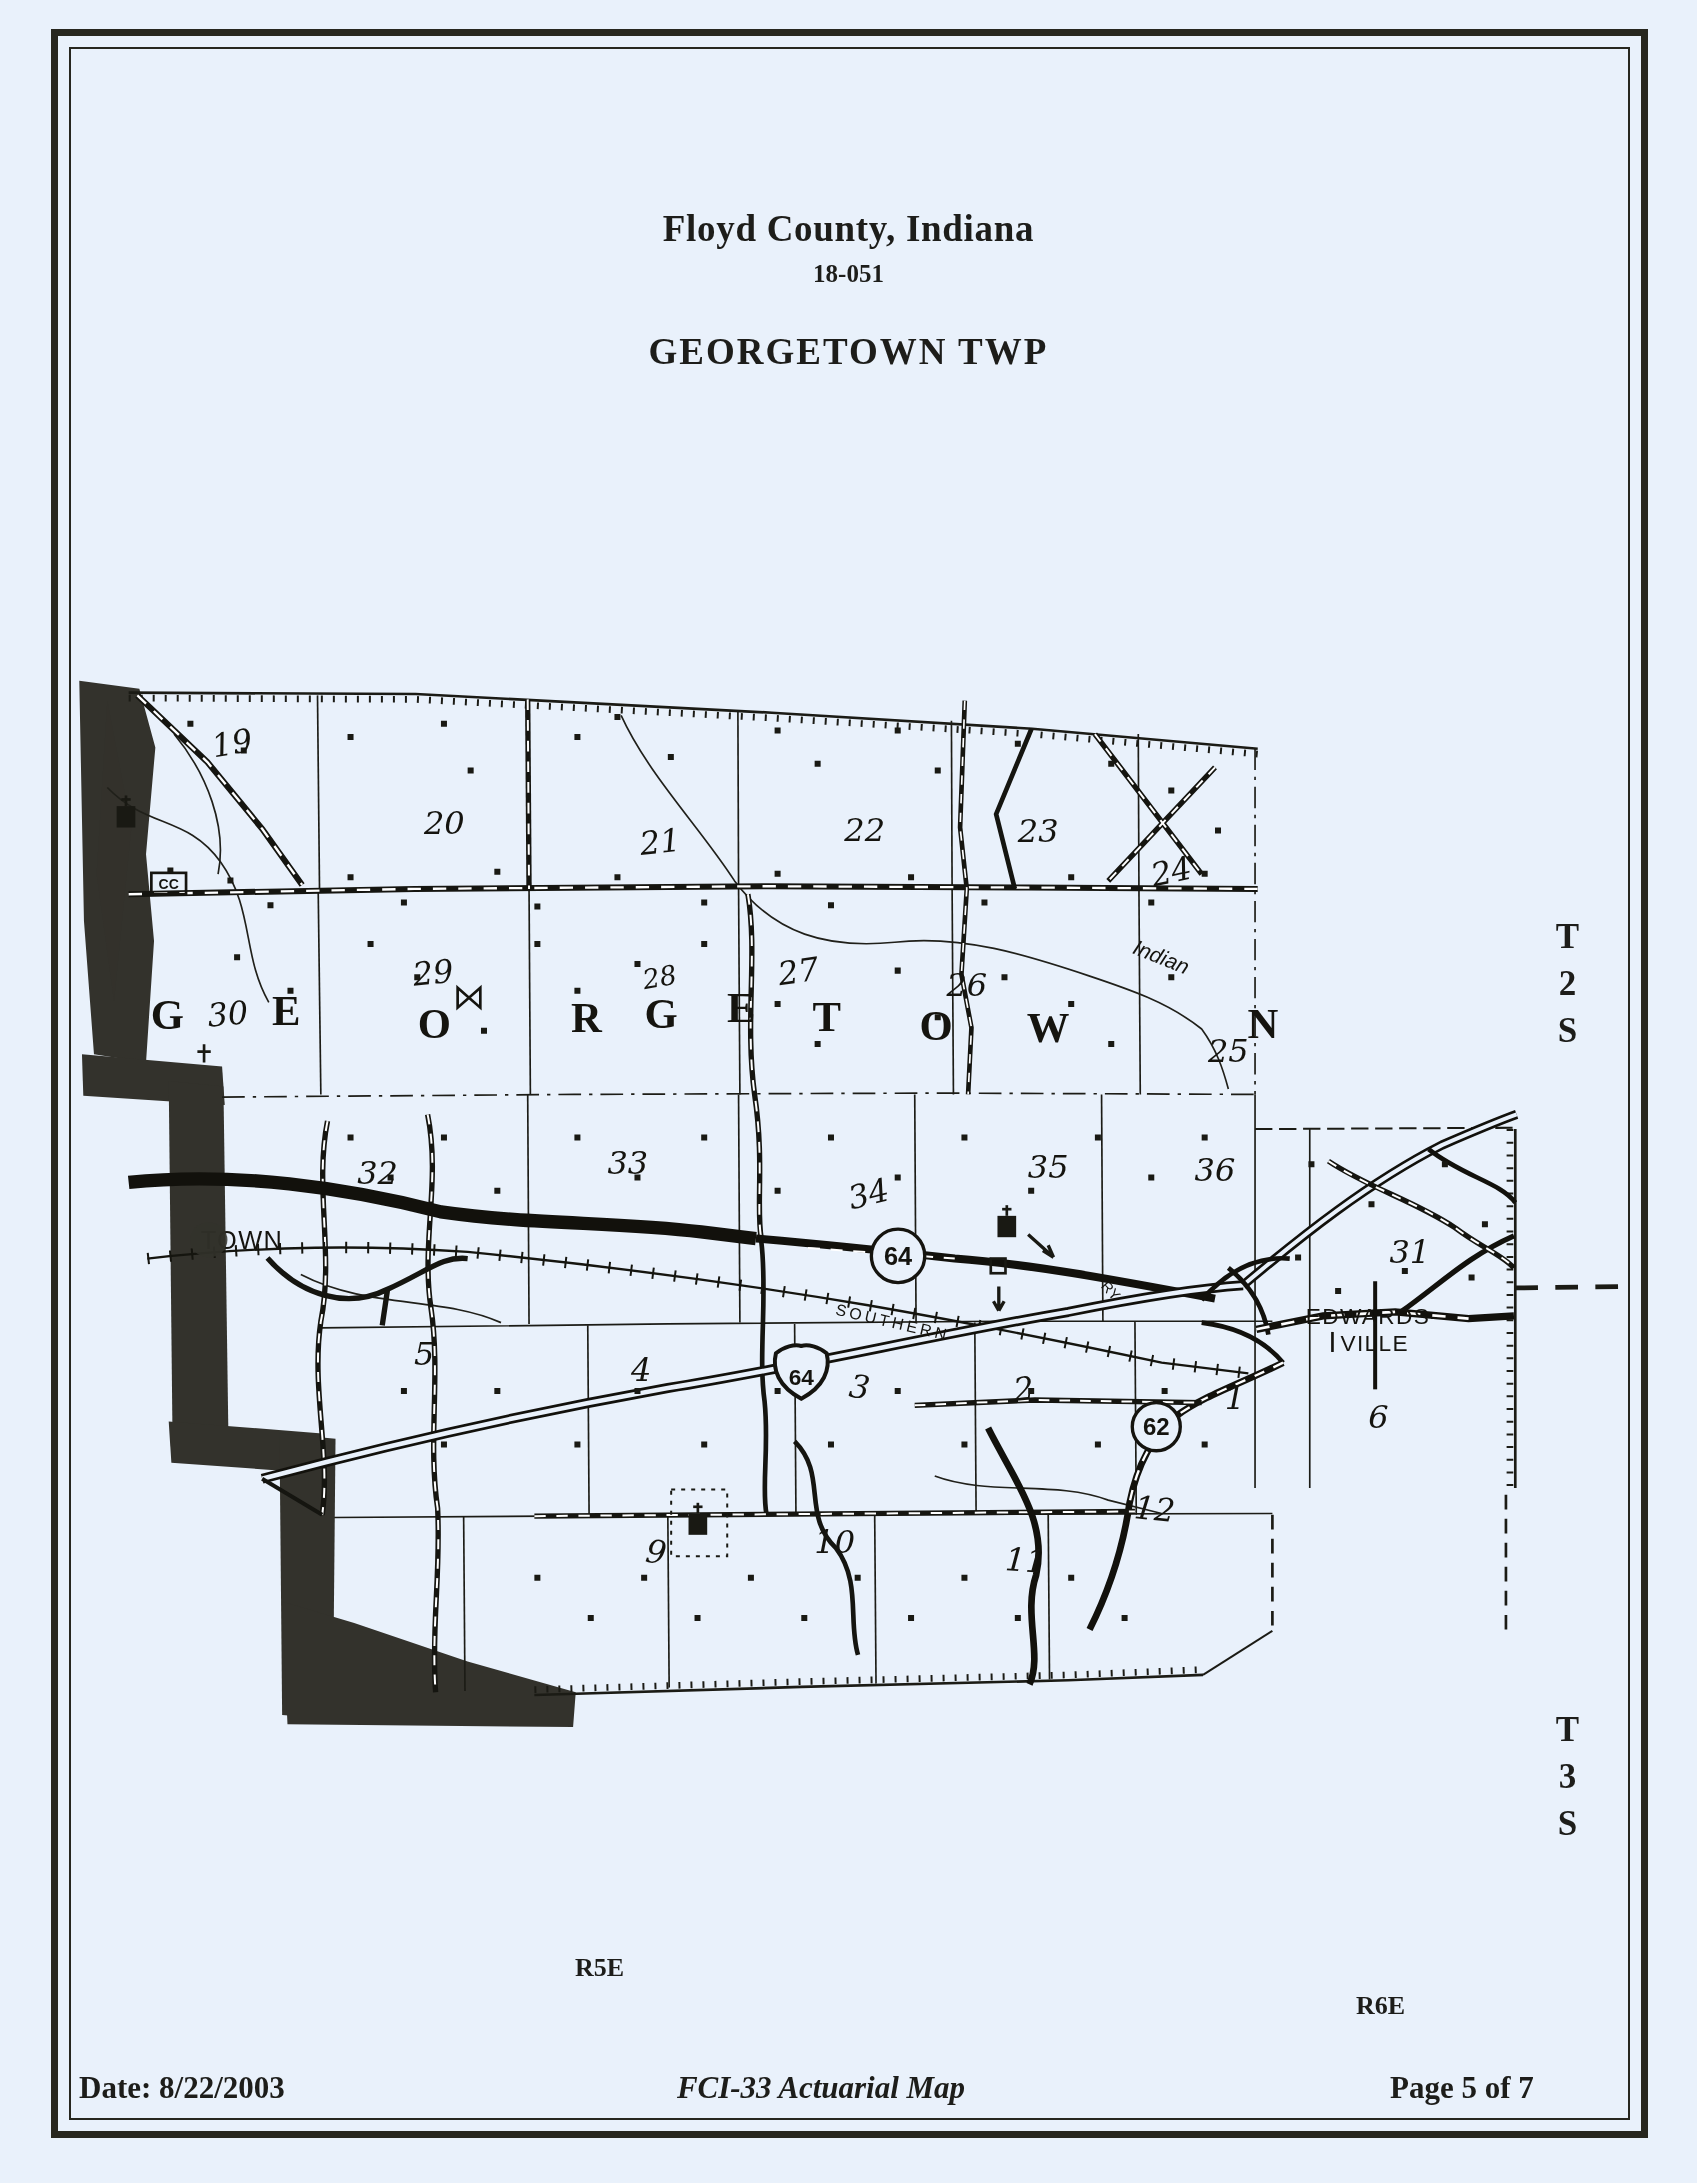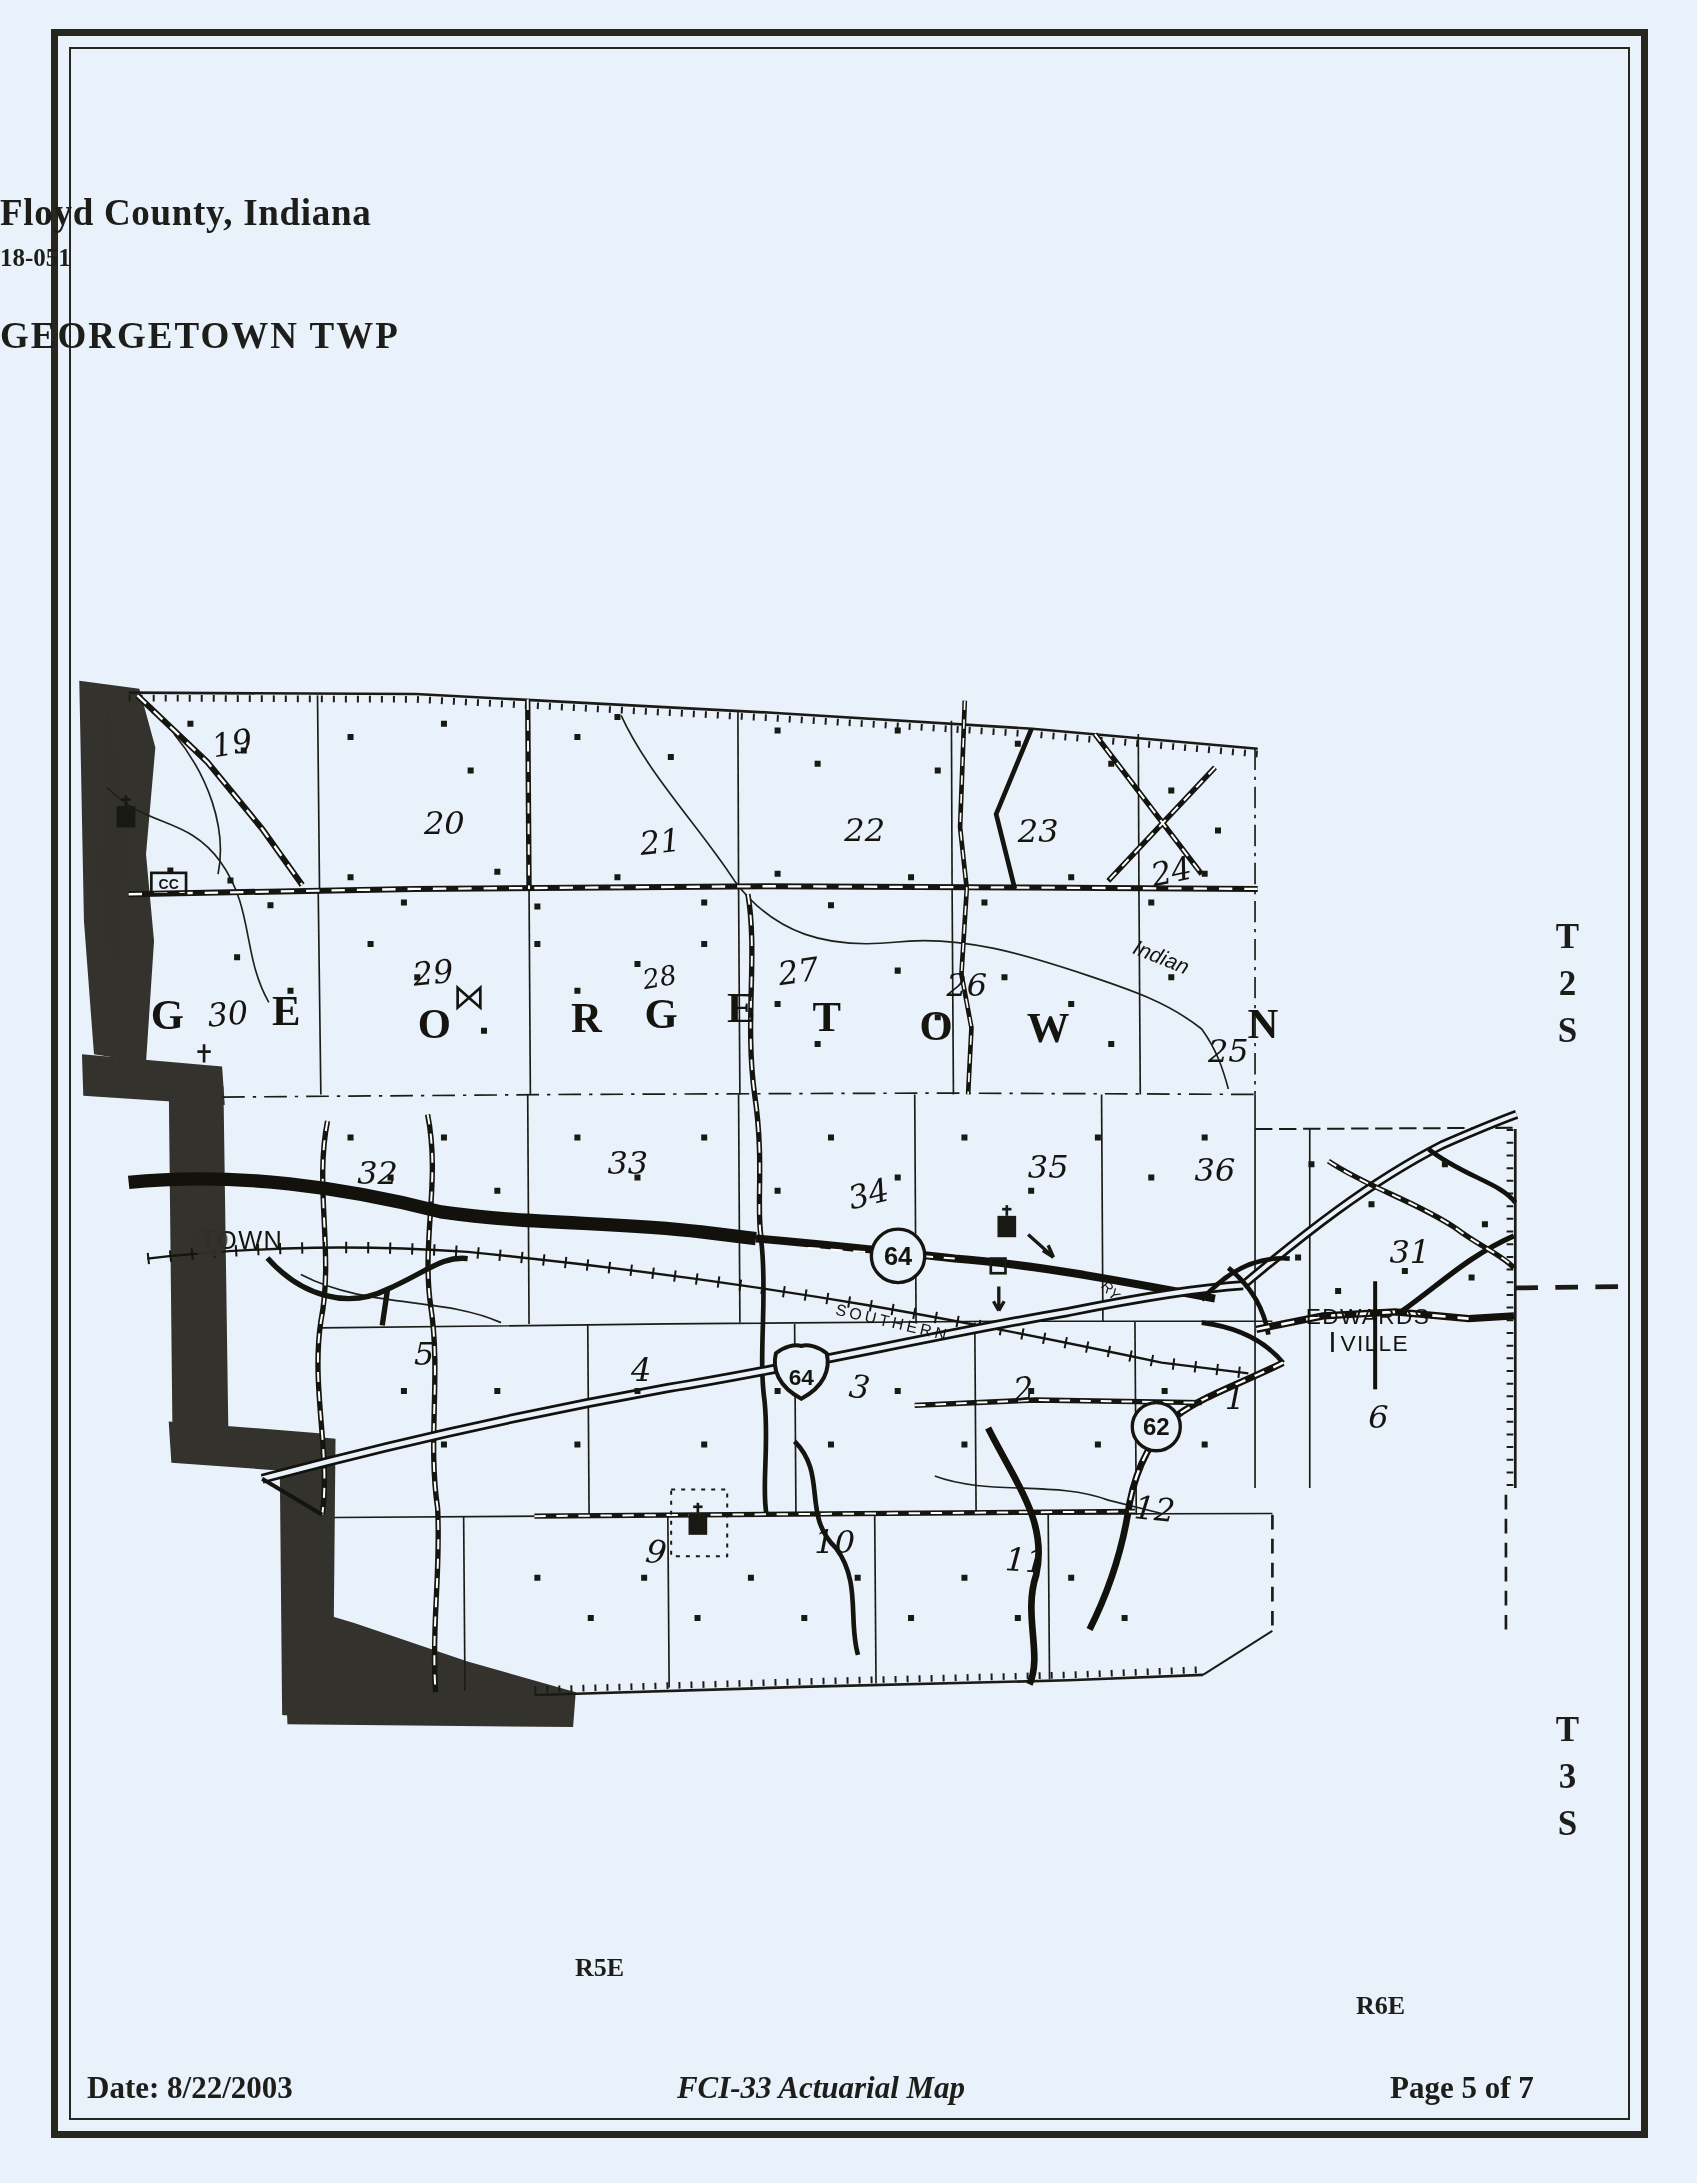--- a/index.html
+++ b/index.html
@@ -11,35 +11,35 @@
     overflow:hidden;
   }
   .frame-outer{
     position:absolute;left:51px;top:29px;width:1597px;height:2109px;
     border:7.3px solid #27271f;box-sizing:border-box;
   }
   .frame-inner{
     position:absolute;left:11.3px;top:11.3px;right:11.3px;bottom:11.3px;
     border:2px solid #27271f;
   }
-  .hdr{position:absolute;left:0;width:1697px;text-align:left;font-weight:bold;}
+  .hdr{position:absolute;left:0;width:1697px;text-align:center;font-weight:bold;margin-top:16px;}
   #title{top:191px;font-size:37px;letter-spacing:0.7px;}
   #code{top:244px;font-size:25px;}
   #twp{top:314px;font-size:37px;letter-spacing:2px;}
   .vlabel{
     position:absolute;font-weight:bold;font-size:35px;line-height:47px;
     white-space:pre-line;text-align:center;width:53px;
   }
   #t2s{left:1541px;top:913px;}
   #t3s{left:1541px;top:1706px;}
   .rlabel{position:absolute;font-weight:bold;font-size:26px;}
   #r5e{left:575px;top:1953px;}
   #r6e{left:1356px;top:1952px;margin-top:39px;}
   .footer{position:absolute;top:2070px;font-weight:bold;font-size:31px;}
-  #f-date{left:87px;}
+  #f-date{left:79px;}
   #f-title{left:0;width:1642px;text-align:center;font-style:italic;}
   #f-page{left:1390px;}
   #mapsvg{position:absolute;left:67px;top:654px;}
   svg text{fill:#15140f;}
   .sec{font-family:"DejaVu Serif",serif;font-style:italic;font-size:48px;}
   .sec-sm{font-family:"DejaVu Serif",serif;font-style:italic;font-size:40px;}
   .biglet{font-family:"Liberation Serif",serif;font-weight:600;font-size:64px;}
   .maplbl{font-family:"Liberation Sans",sans-serif;}
   .shieldtxt{font-family:"Liberation Sans",sans-serif;font-weight:bold;}
 </style>

